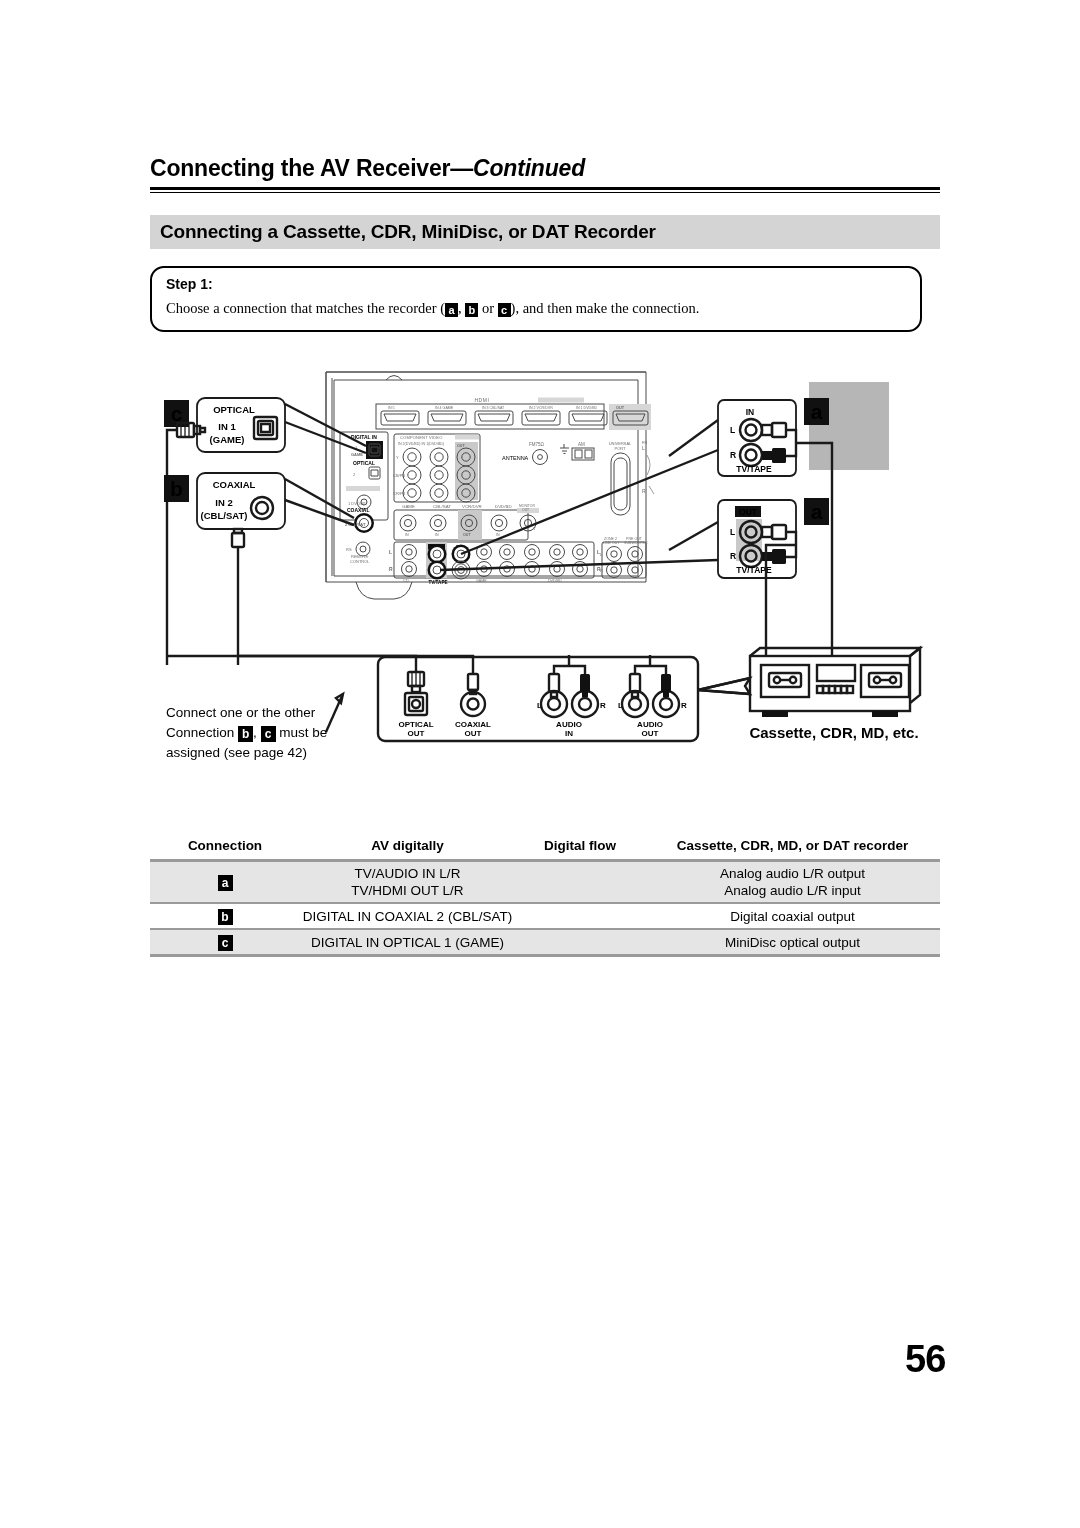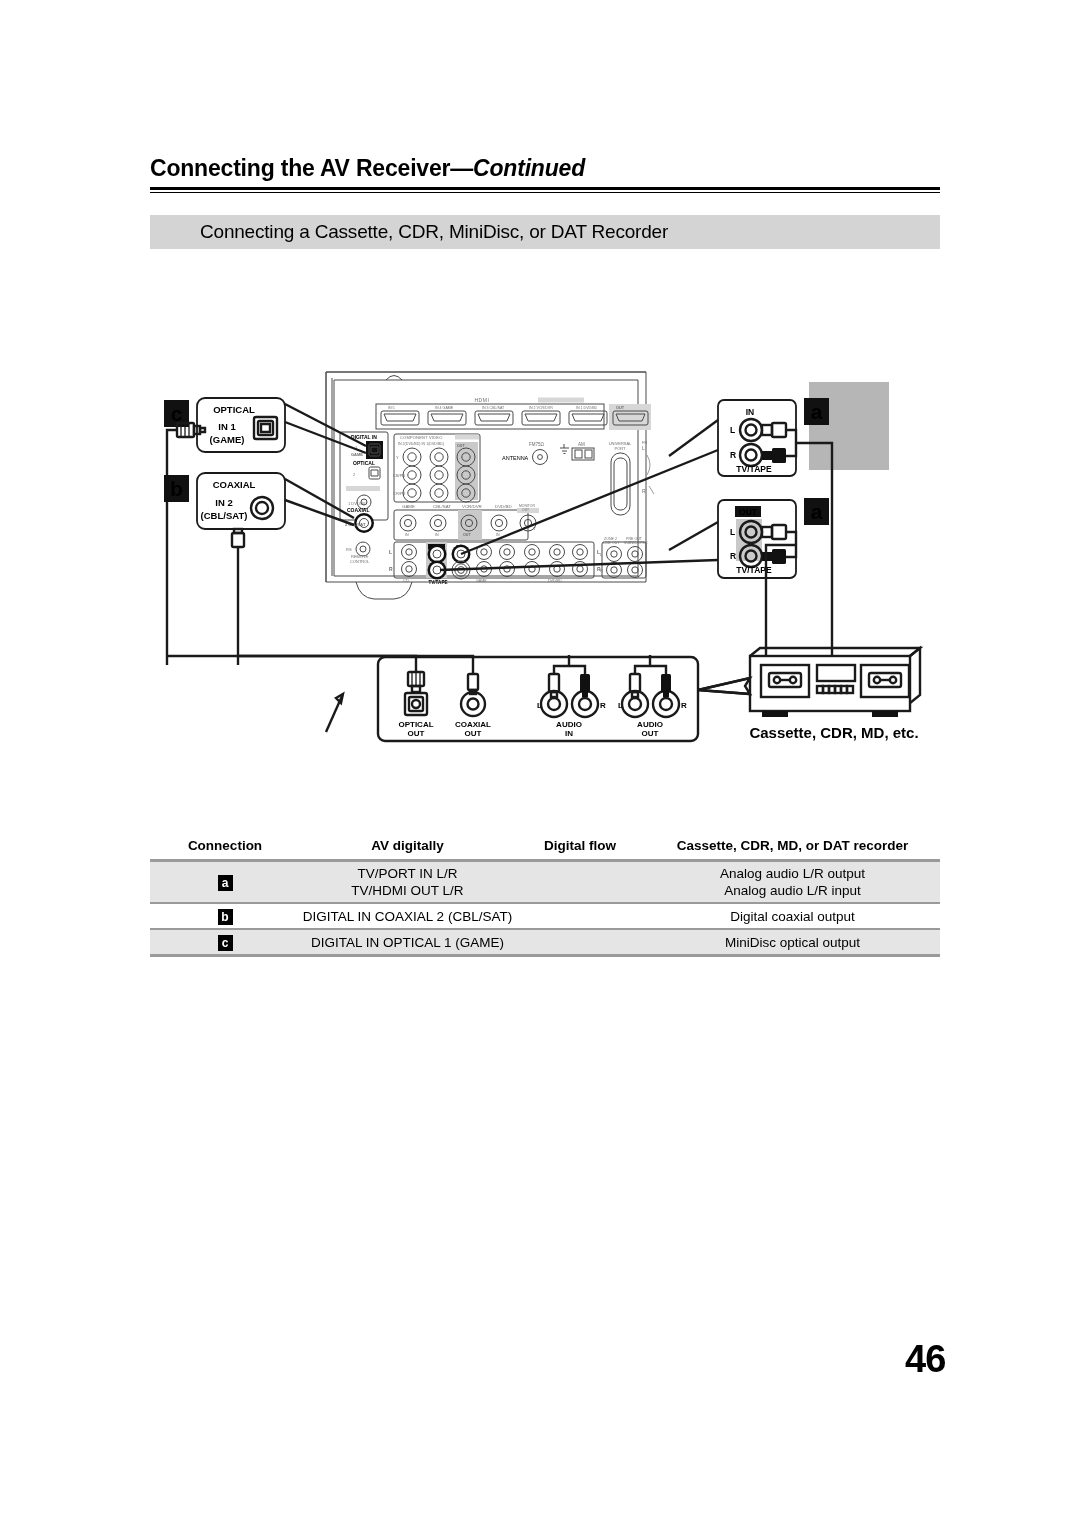--- a/index.html
+++ b/index.html
@@ -12,21 +12,21 @@
   .thumb-tab{position:absolute;right:0;top:382px;width:80px;height:88px;background:#b6b6b6;}
 
   
   .hdr{position:absolute;left:150px;top:155px;width:790px;}
   .hdr-title{font-size:23px;font-weight:bold;letter-spacing:-.2px;white-space:nowrap;}
   .hdr-title i{font-family:"Liberation Sans",sans-serif;font-style:italic;font-weight:bold;}
   .hdr-rule1{margin-top:5px;height:3px;background:#000;}
   .hdr-rule2{margin-top:2px;height:1px;background:#000;}
 
   .subhead{position:absolute;left:150px;top:215px;width:790px;height:34px;background:#d4d4d4;}
-  .subhead span{position:absolute;left:10px;top:6px;font-size:19px;font-weight:normal;letter-spacing:-.2px;margin-left:40px;}
+  .subhead span{position:absolute;left:10px;top:6px;font-size:19px;font-weight:bold;letter-spacing:-.2px;}
 
   
   .stepbox{position:absolute;left:150px;top:266px;width:768px;height:62px;border:2px solid #000;border-radius:14px;}
   .step-label{position:absolute;left:14px;top:8px;font-size:14px;font-weight:bold;}
   .step-text{position:absolute;left:14px;top:32px;font-size:14.5px;font-family:"Liberation Serif",serif;white-space:nowrap;}
 
   
   .chip{display:inline-block;background:#000;color:#fff;font-family:"Liberation Sans",sans-serif;
         font-weight:bold;text-align:center;vertical-align:-1px;}
   .chip-sm{width:13px;height:14px;line-height:14px;font-size:11px;}
@@ -68,20 +68,24 @@
   <div class="hdr">
     <div class="hdr-title"><span>Connecting the AV Receiver</span><span>—</span><i>Continued</i></div>
     <div class="hdr-rule1"></div>
     <div class="hdr-rule2"></div>
   </div>
 
   <div class="subhead">
     <span>Connecting a Cassette, CDR, MiniDisc, or DAT Recorder</span>
   </div>
 
+  <div class="stepbox">
+    <div class="step-label">Step 1:</div>
+    <div class="step-text"><span>Choose a connection that matches the recorder (</span><span class="chip chip-sm">a</span><span>, </span><span class="chip chip-sm">b</span><span> or </span><span class="chip chip-sm">c</span><span>), and then make the connection.</span></div>
+  </div>
 
   <div id="diagram">
   <svg width="790" height="415" viewBox="0 0 790 415" xmlns="http://www.w3.org/2000/svg">
     <defs>
       <style>
         .ln{fill:none;stroke:#1a1a1a;stroke-width:2.4;}
         .lnT{fill:none;stroke:#1a1a1a;stroke-width:1.3;}
         .bx{fill:#fff;stroke:#1a1a1a;stroke-width:1.8;}
         .pl{fill:none;stroke:#4a4a4a;stroke-width:1;}
         .pl2{fill:none;stroke:#8e8e8e;stroke-width:.9;}
@@ -526,20 +530,25 @@
       <rect x="612" y="351" width="26" height="6" fill="#111"></rect>
       <rect x="722" y="351" width="26" height="6" fill="#111"></rect>
       <text class="t" x="684" y="378" font-size="15" font-weight="bold" text-anchor="middle">Cassette, CDR, MD, etc.</text>
     </g>
 
     <path class="ln" d="M176 372 L192 336" stroke-width="1.6"></path>
     <path class="ln" d="M186 338 L193 334 L191 343 Z" fill="#000" stroke-width="1"></path>
   </svg>
   </div>
 
+  <div class="note-block">
+    <div>Connect one or the other</div>
+    <div><span>Connection </span><span class="chip chip-md">b</span><span>, </span><span class="chip chip-md">c</span><span> must be</span></div>
+    <div>assigned (see page 42)</div>
+  </div>
 
   <div class="bullets">
   </div>
 
   <div id="tbl">
     <table>
       <colgroup>
         <col class="col-conn">
           <col class="col-avr">
           <col class="col-sig">
@@ -552,21 +561,21 @@
           <th>Digital flow</th>
           <th>Cassette, CDR, MD, or DAT recorder</th>
         </tr>
       </thead>
       <tbody>
         <tr class="shade">
           <td>
             <span class="chip chip-md">a</span>
           </td>
           <td>
-            <div>TV/PORT IN L/R</div>
+            <div>TV/AUDIO IN L/R</div>
             <div>TV/HDMI OUT L/R</div>
           </td>
           <td></td>
           <td>
             <div>Analog audio L/R output</div>
             <div>Analog audio L/R input</div>
           </td>
         </tr>
         <tr>
           <td>
@@ -581,15 +590,15 @@
             <span class="chip chip-md">c</span>
           </td>
           <td>DIGITAL IN OPTICAL 1 (GAME)</td>
           <td></td>
           <td>MiniDisc optical output</td>
         </tr>
       </tbody>
     </table>
   </div>
 
-  <div class="pageno">46</div>
+  <div class="pageno">56</div>
 
 </div>
 
 </body></html>

